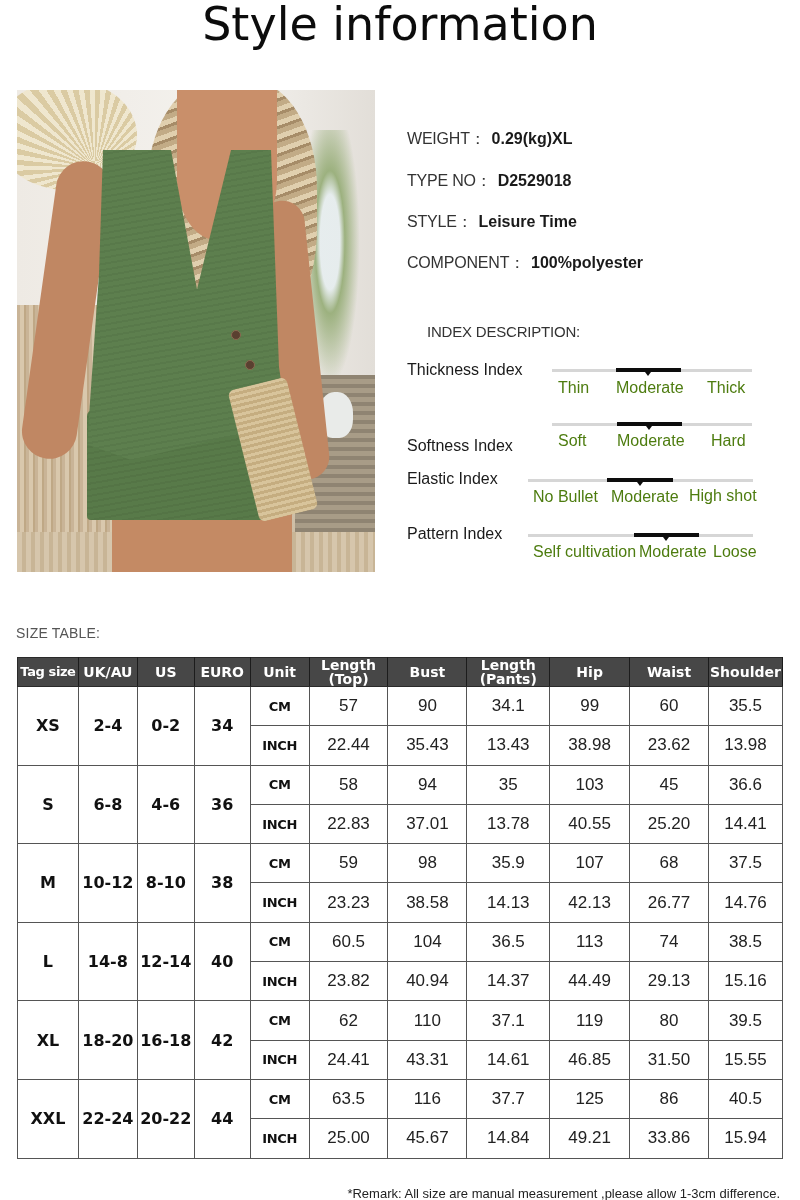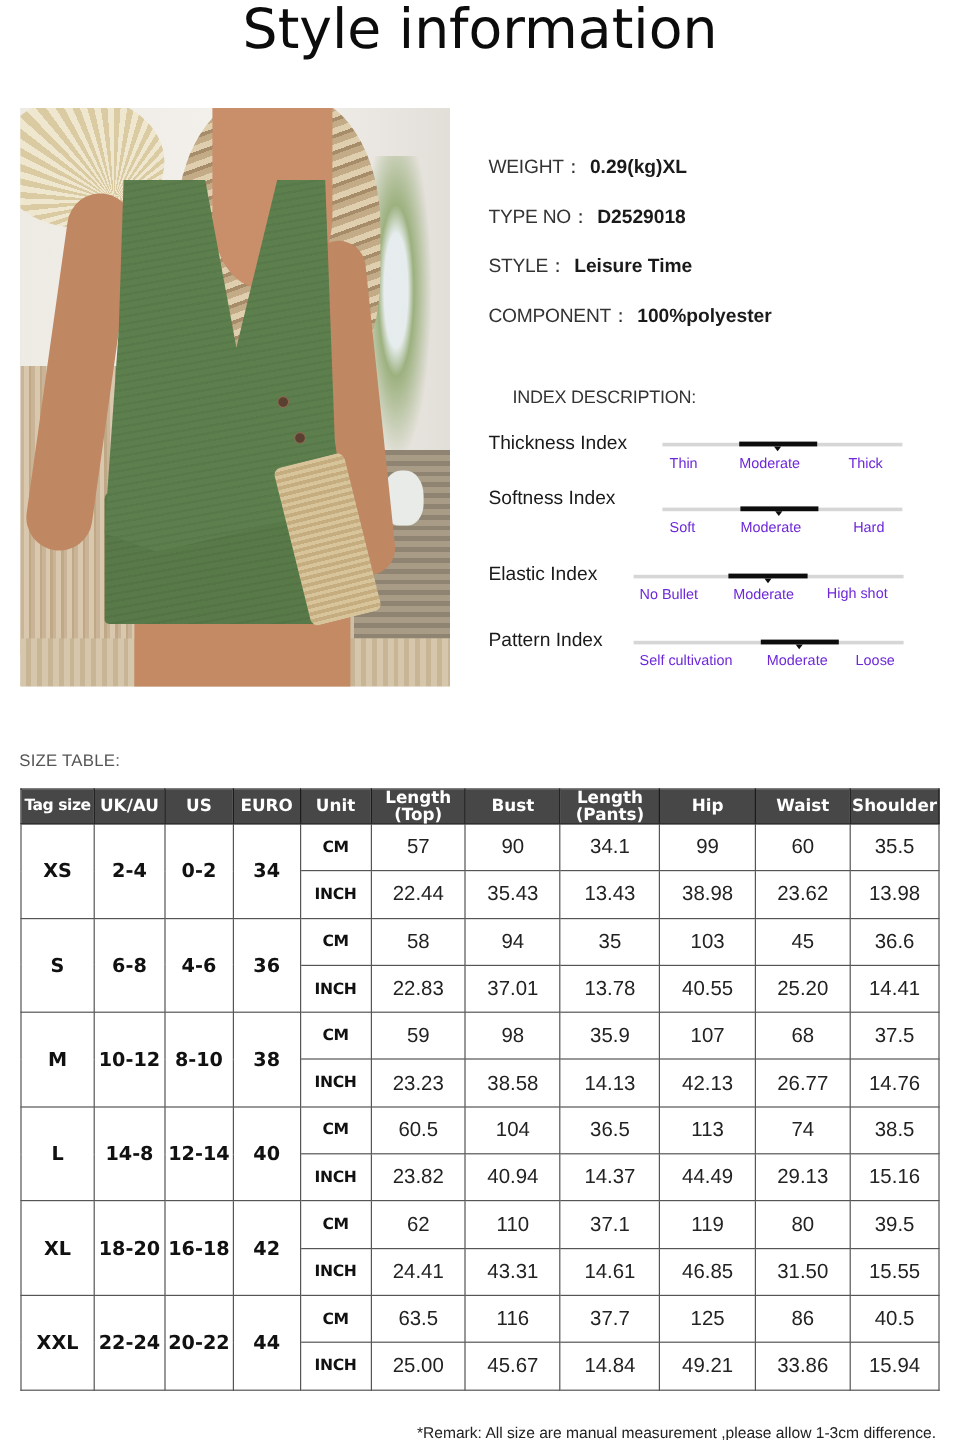--- a/index.html
+++ b/index.html
@@ -48,21 +48,21 @@
     .spec { position: absolute; left: 407px; font-size: 16px; color: #222; white-space: nowrap; }
     .spec .k { font-weight: 400; letter-spacing: -0.2px; color: #333; }
     .spec .v { font-weight: 700; margin-left: 6px; color: #1a1a1a; }
 
     .index-head { position: absolute; left: 405px; top: 323px; font-size: 15px; color: #333; letter-spacing: -0.2px; margin-left: 22px; }
 
     .idx-label { position: absolute; font-size: 16px; color: #1a1a1a; white-space: nowrap; }
     .idx-track { position: absolute; height: 3px; background: #d6d6d6; }
     .idx-fill { position: absolute; height: 4px; background: #0d0d0d; }
     .idx-caret { position: absolute; width: 0; height: 0; border-left: 3px solid transparent; border-right: 3px solid transparent; border-top: 4px solid #0d0d0d; }
-    .idx-opt { position: absolute; font-size: 12px; color: #6d28d9; white-space: nowrap; }
+    .idx-opt { position: absolute; font-size: 16px; color: #4d7c0f; white-space: nowrap; }
 
     .size-label { position: absolute; left: 16px; top: 625px; font-size: 14px; color: #555; letter-spacing: 0.2px; }
 
     table.sizes {
       position: absolute; left: 17px; top: 657px; width: 766px; border-collapse: collapse;
       font-family: "DejaVu Sans", sans-serif;
     }
     table.sizes th {
       background: #474747; color: #fff; font-weight: 700; font-size: 14px; height: 28px;
       border: 1px solid #2a2a2a; border-right: 1px solid #1c1c1c; text-align: center; line-height: 14px;
@@ -122,21 +122,21 @@
 <div class="index-head">INDEX DESCRIPTION:</div>
 
 <div class="idx-label" style="left:407px;top:361px">Thickness Index</div>
 <div class="idx-track" style="left:552px;top:369px;width:200px"></div>
 <div class="idx-fill" style="left:616px;top:368px;width:65px"></div>
 <div class="idx-caret" style="left:645px;top:372px"></div>
 <div class="idx-opt" style="left:558px;top:379px">Thin</div>
 <div class="idx-opt" style="left:616px;top:379px">Moderate</div>
 <div class="idx-opt" style="left:707px;top:379px">Thick</div>
 
-<div class="idx-label" style="left:407px;top:407px">Softness Index</div>
+<div class="idx-label" style="left:407px;top:437px">Softness Index</div>
 <div class="idx-track" style="left:552px;top:423px;width:200px"></div>
 <div class="idx-fill" style="left:617px;top:422px;width:65px"></div>
 <div class="idx-caret" style="left:646px;top:426px"></div>
 <div class="idx-opt" style="left:558px;top:432px">Soft</div>
 <div class="idx-opt" style="left:617px;top:432px">Moderate</div>
 <div class="idx-opt" style="left:711px;top:432px">Hard</div>
 
 <div class="idx-label" style="left:407px;top:470px">Elastic Index</div>
 <div class="idx-track" style="left:528px;top:479px;width:225px"></div>
 <div class="idx-fill" style="left:607px;top:478px;width:66px"></div>

